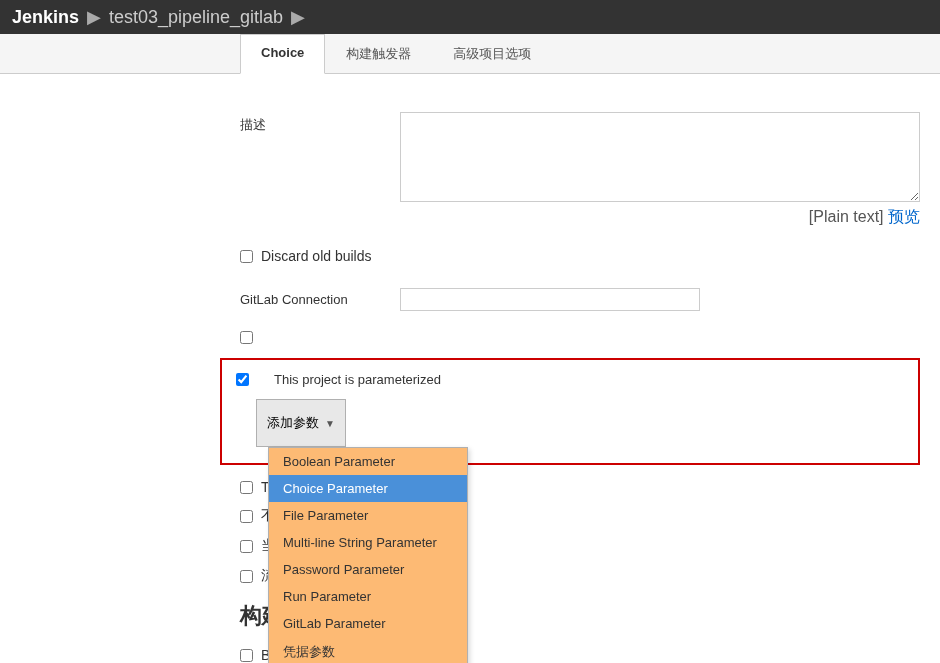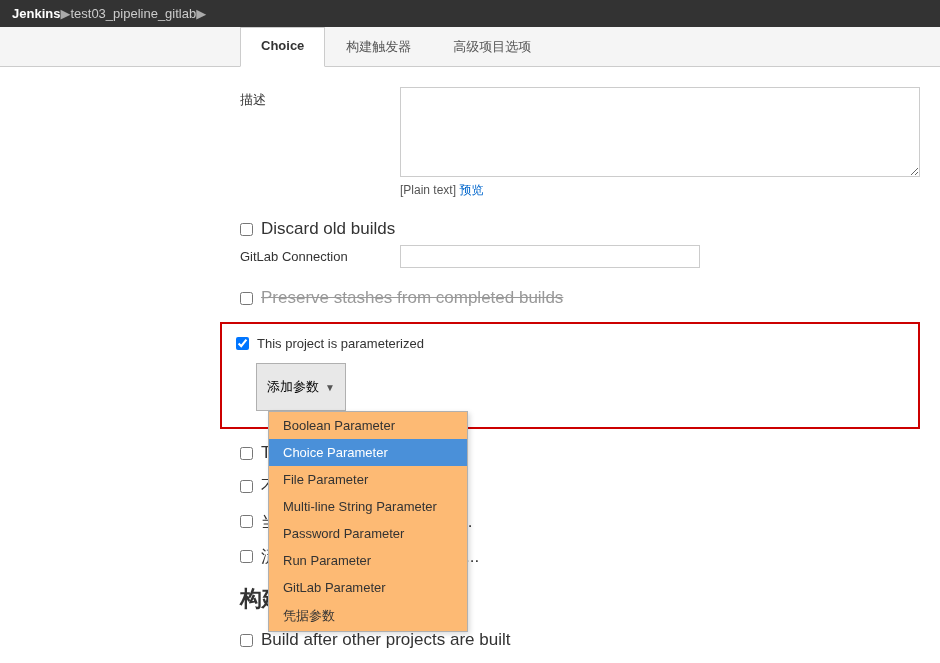--- a/index.html
+++ b/index.html
@@ -10,22 +10,22 @@
       color: #333;
     }
 
     
     .topbar {
       background: #333;
       color: #fff;
       padding: 6px 12px;
       display: flex;
       align-items: center;
-      gap: 0;
-      font-size: 13px;
+      gap: 8px;
+      font-size: 18px;
     }
     .topbar-jenkins {
       color: #fff;
       font-weight: bold;
     }
     .topbar-arrow {
       color: #aaa;
     }
     .topbar-link {
       color: #ccc;
@@ -65,20 +65,21 @@
     .form-area {
       padding: 20px 0 20px 0;
       background: #fff;
     }
 
     .form-row {
       display: flex;
       align-items: flex-start;
       margin-bottom: 14px;
       padding: 0 20px 0 240px;
+      margin-top: 18px;
     }
 
     .form-label {
       width: 160px;
       min-width: 160px;
       padding-top: 4px;
       font-size: 13px;
       color: #333;
     }
 
@@ -89,42 +90,43 @@
     textarea.desc-input {
       width: 100%;
       height: 90px;
       border: 1px solid #ccc;
       padding: 4px;
       font-size: 13px;
       resize: vertical;
     }
 
     .plain-text-link {
-      font-size: 12px;
+      font-size: 16px;
       color: #555;
       margin-top: 2px;
+      text-align: right;
     }
     .plain-text-link a {
       color: #0066cc;
       text-decoration: none;
     }
 
     .checkbox-row {
       display: flex;
       align-items: center;
       padding: 6px 20px 6px 240px;
       gap: 8px;
     }
 
     .checkbox-row input[type="checkbox"] {
       margin: 0;
     }
 
     .checkbox-row label {
-      font-size: 17px;
+      font-size: 14px;
       color: #333;
     }
 
     .strikethrough {
       text-decoration: line-through;
       color: #999;
     }
 
     input.text-input {
       border: 1px solid #ccc;
@@ -138,21 +140,21 @@
       border: 2px solid #cc0000;
       margin: 8px 20px 8px 220px;
       padding: 12px 14px 16px 14px;
       background: #fff;
       position: relative;
     }
 
     .param-box-header {
       display: flex;
       align-items: center;
-      gap: 8px;
+      gap: 25px;
       margin-bottom: 12px;
     }
 
     
     .add-param-wrapper {
       position: relative;
       display: inline-block;
       margin-left: 20px;
     }
 
@@ -242,23 +244,20 @@
 
     <div class="form-row">
       <div class="form-label">GitLab Connection</div>
       <div class="form-control">
         <input type="text" class="text-input" style="">
       </div>
     </div>
 
     <div class="checkbox-row">
       <input type="checkbox" id="stashes" style="">
-      <label for="stashes">
-        <span class="strikethrough">Preserve stashes from completed builds</span>
-      </label>
     </div>
 
     <div class="param-box">
       <div class="param-box-header">
         <input type="checkbox" checked="" id="parameterized" style="">
         <label for="parameterized">This project is parameterized</label>
       </div>
 
       
       <div class="add-param-wrapper">

